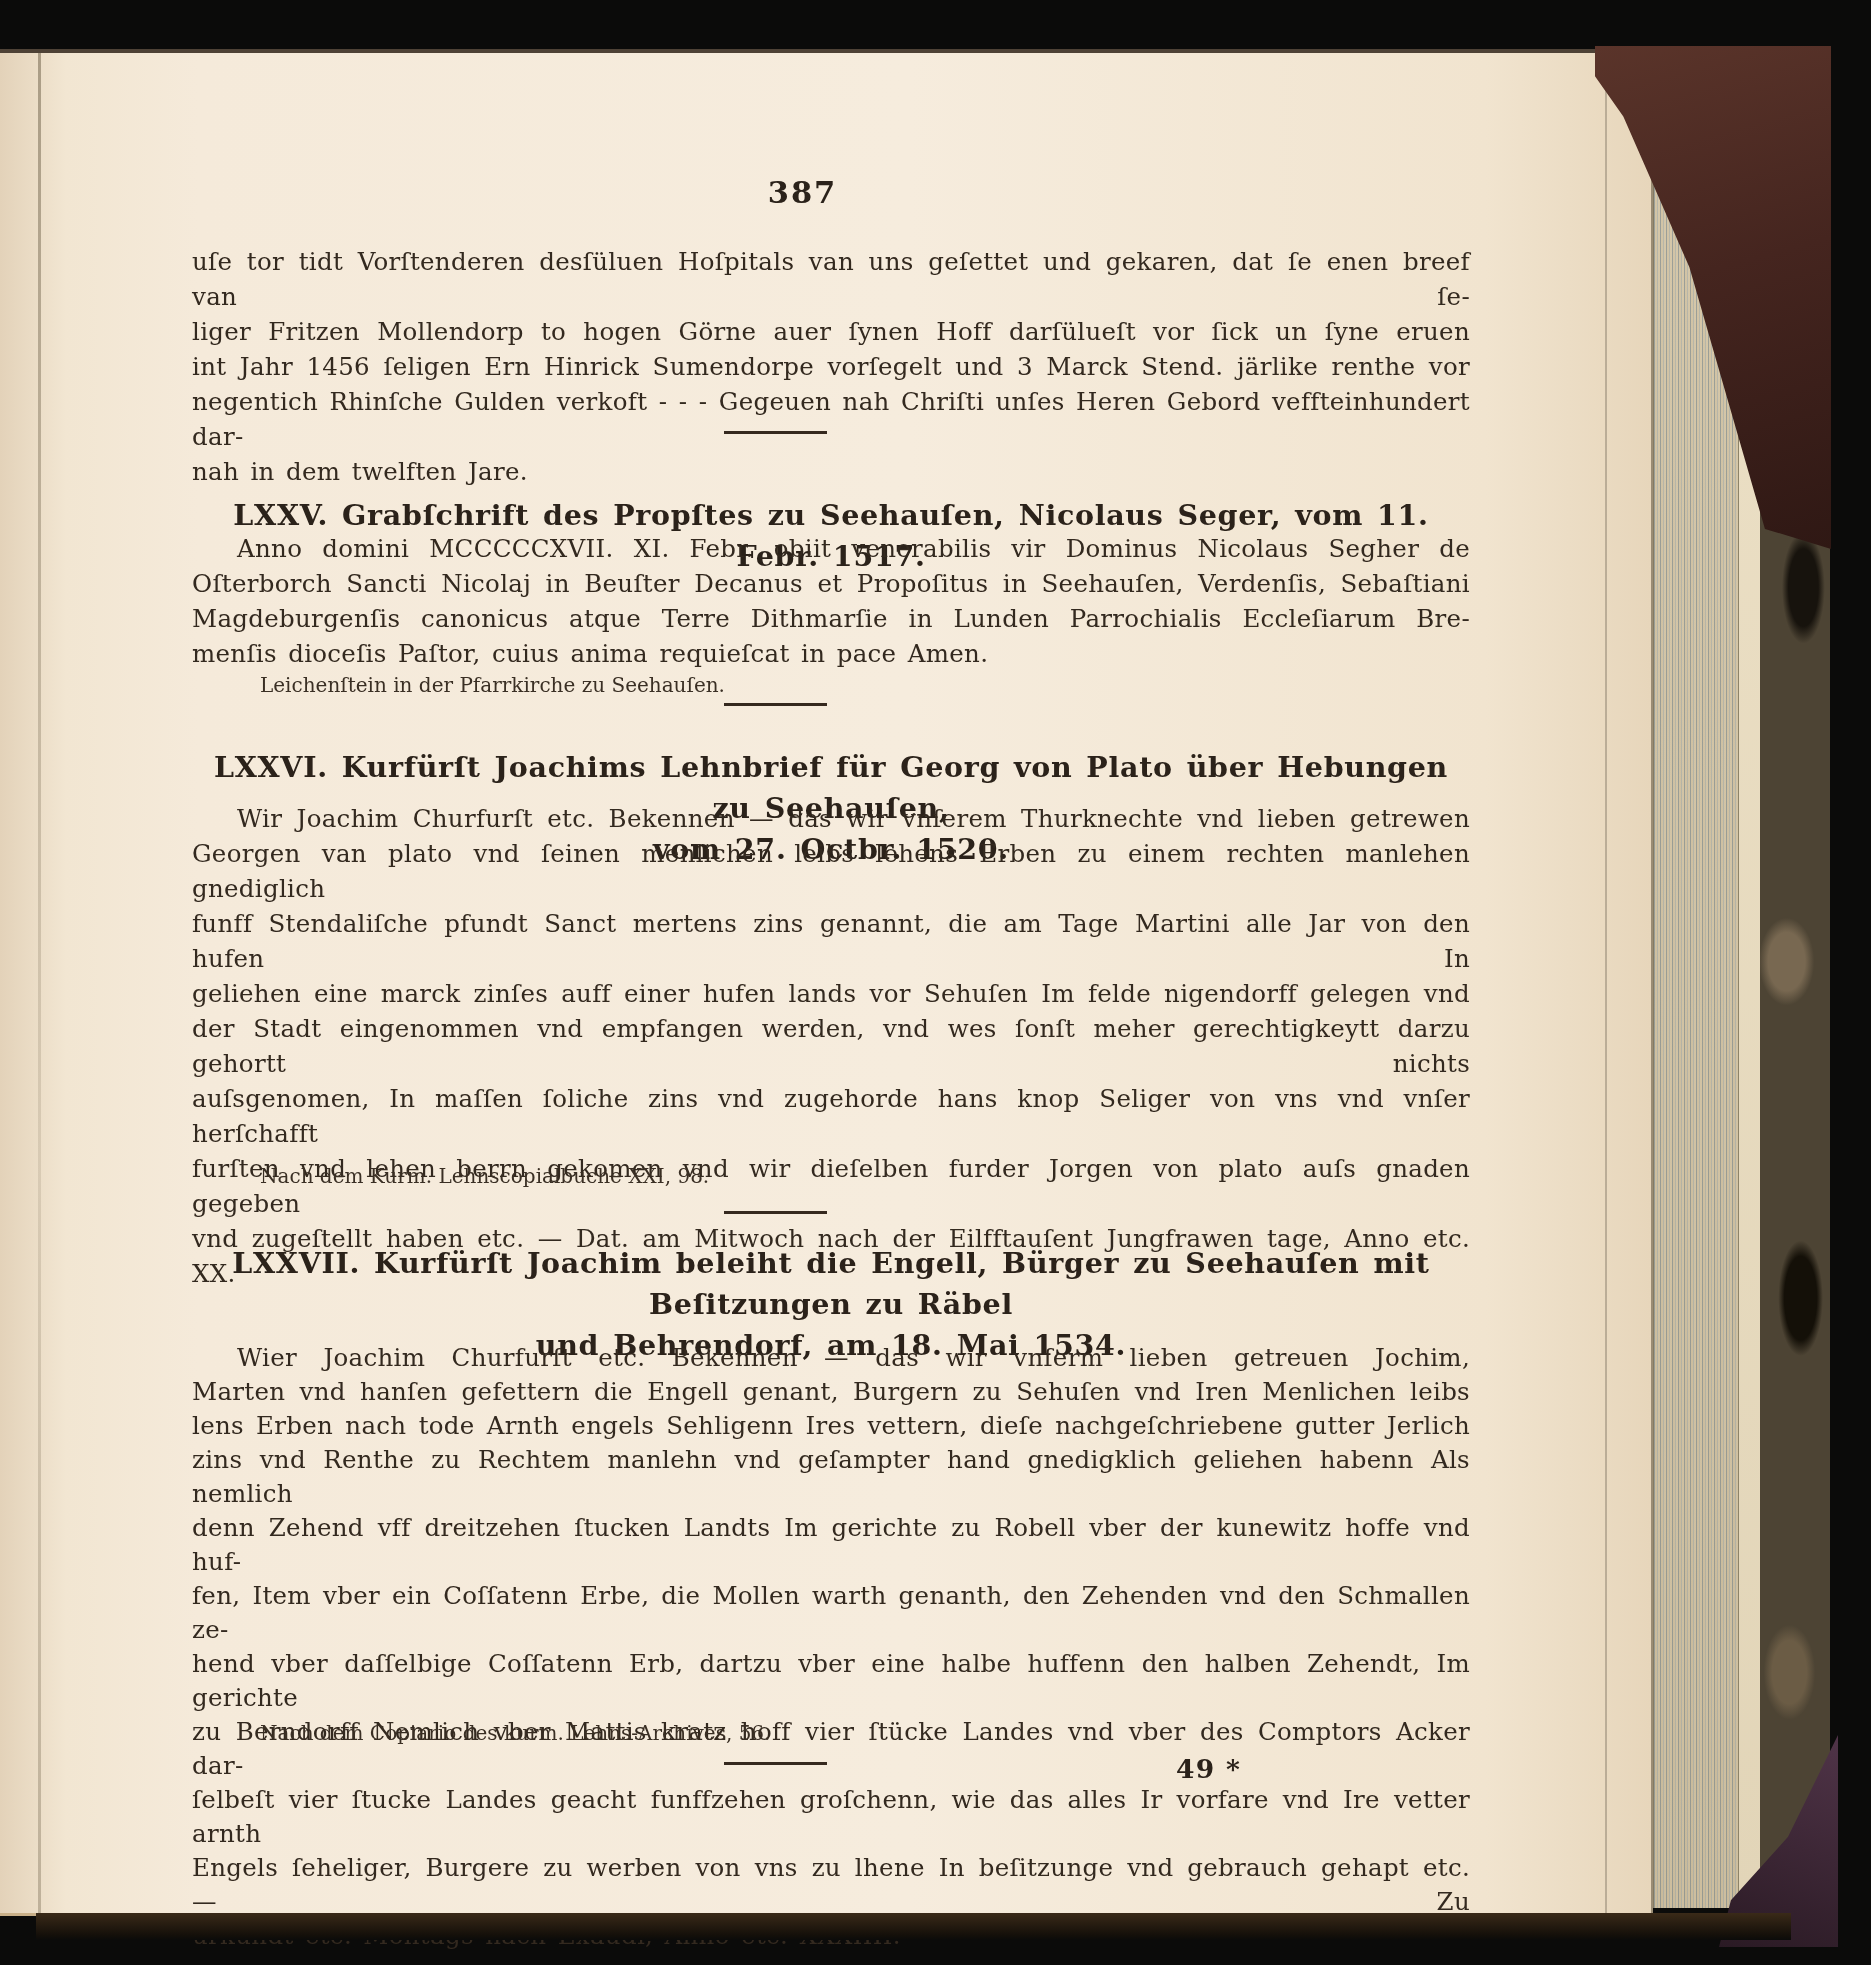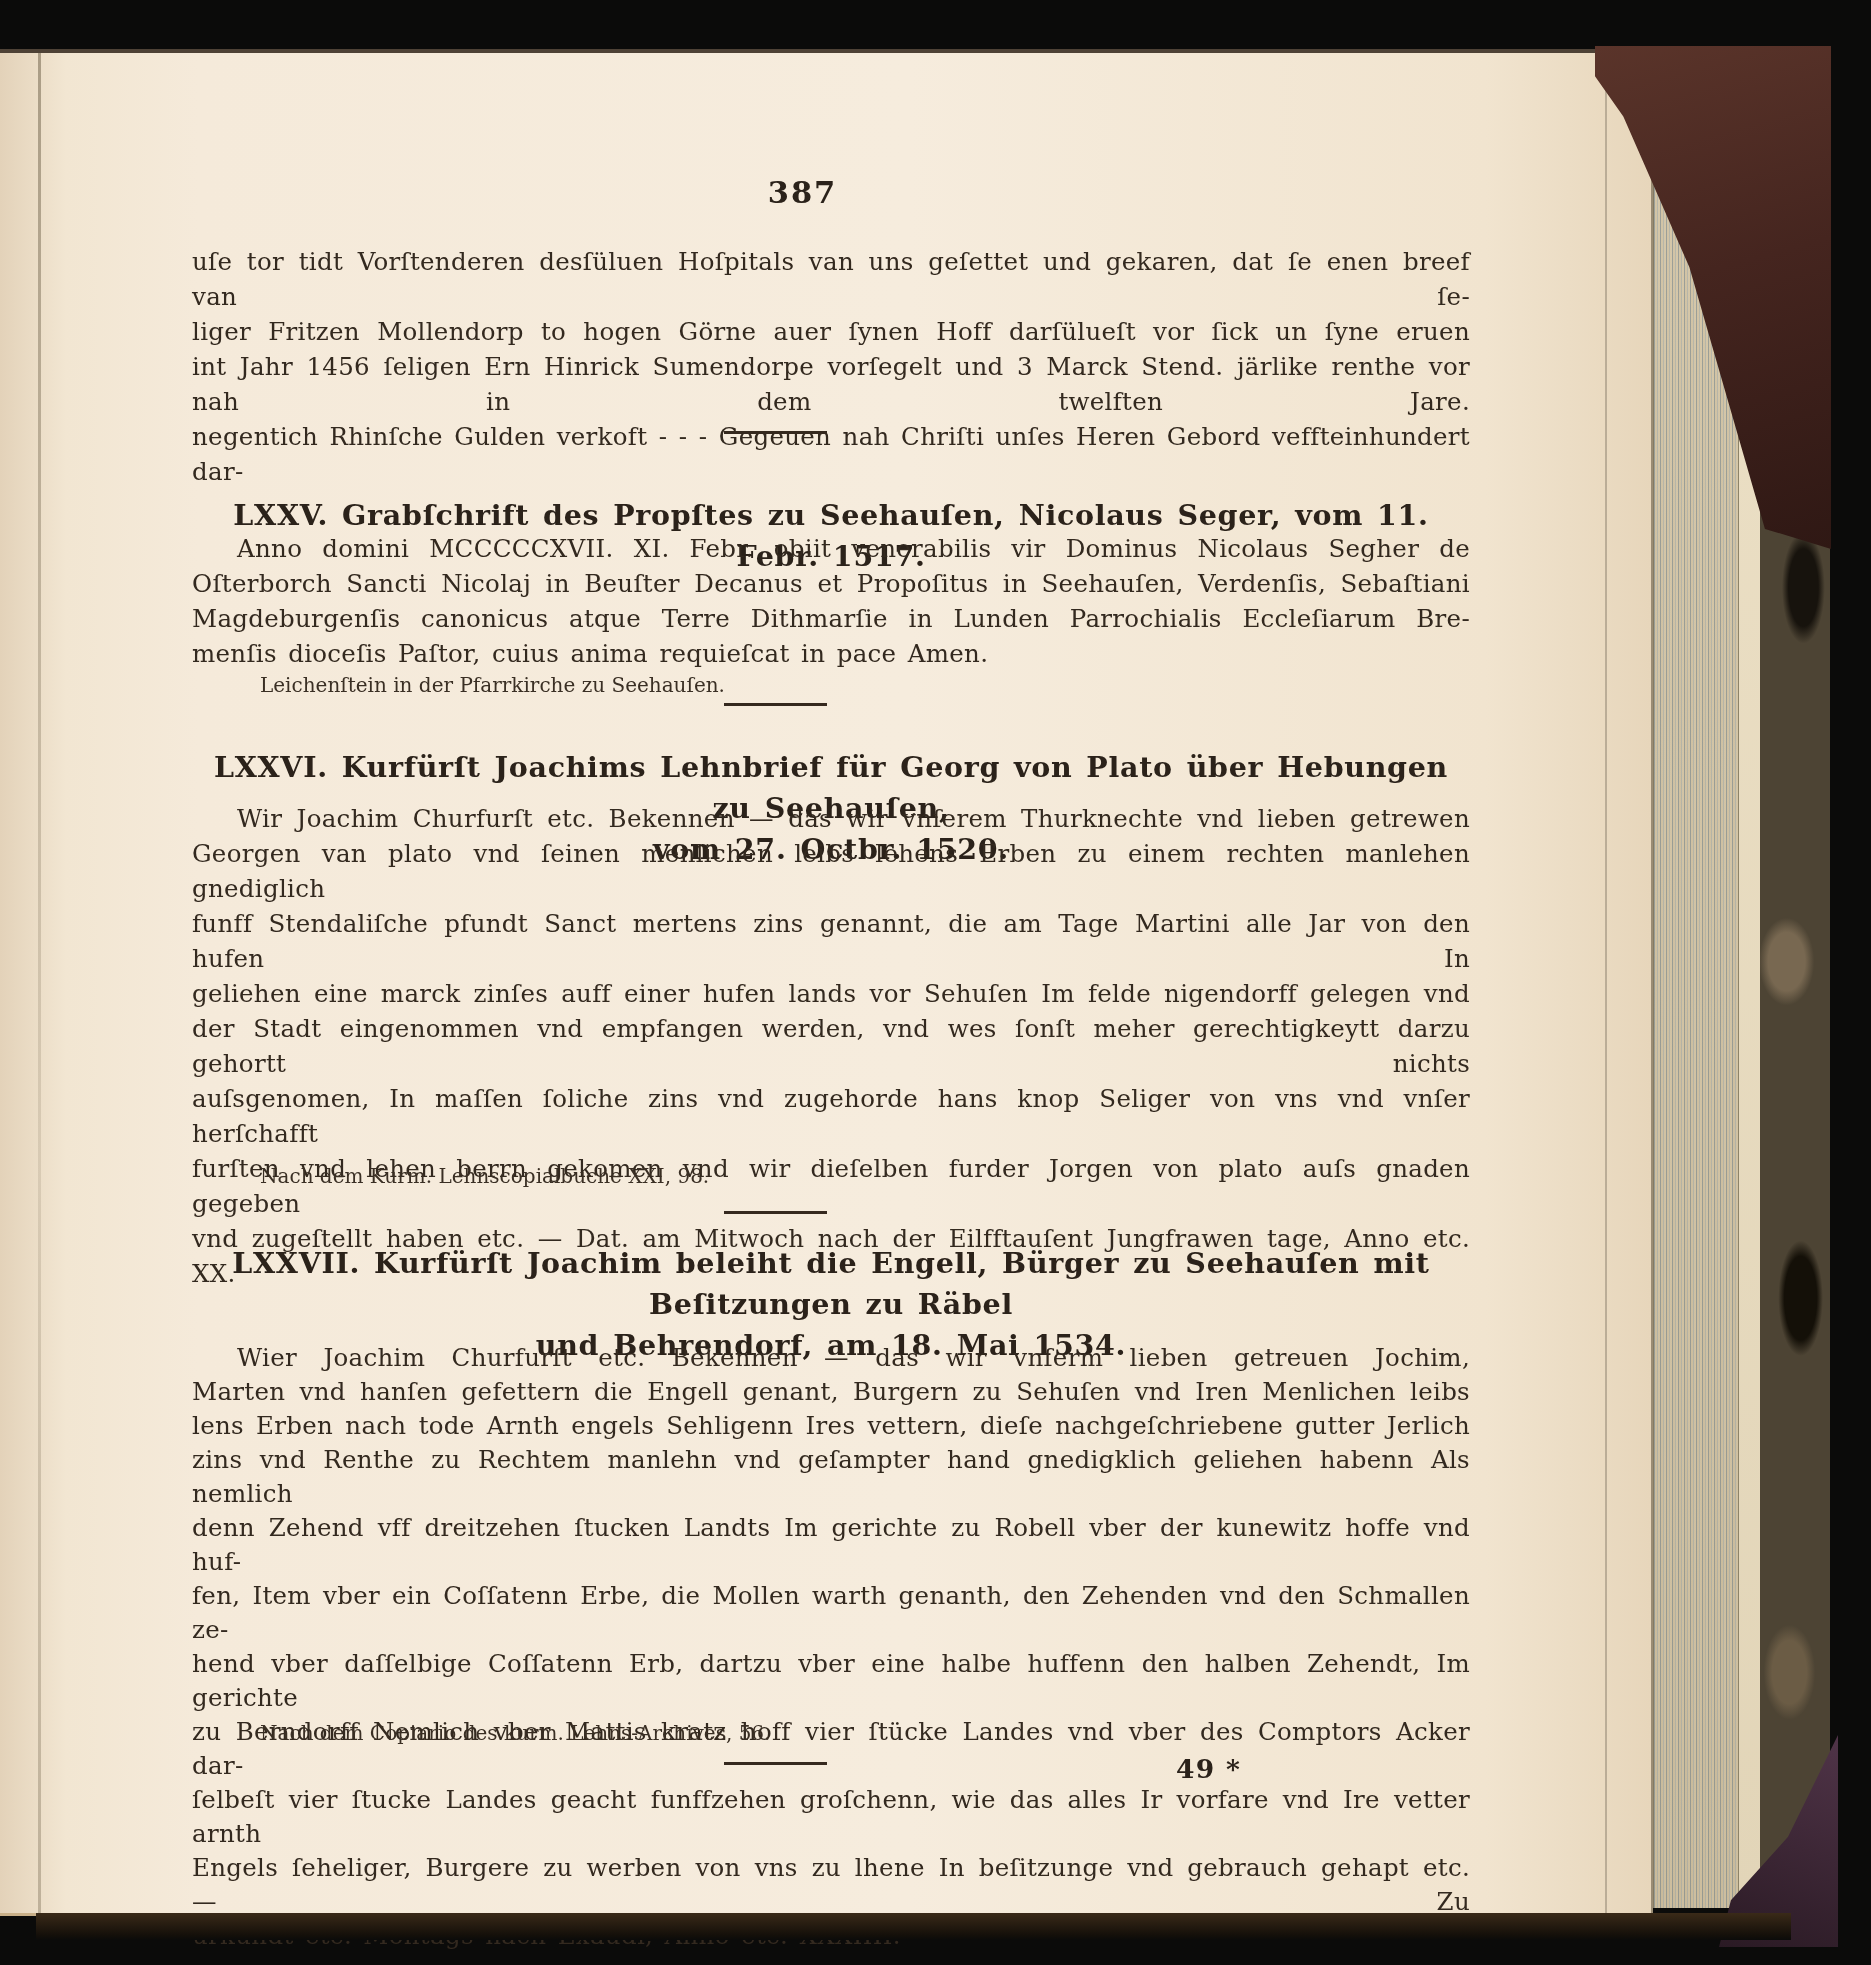--- a/index.html
+++ b/index.html
@@ -73,22 +73,22 @@
   <div class="page">
     <div class="gutter-line"></div>
     <div class="page-edge-line"></div>
 
     <div class="pageno" style="top:121px">387</div>
 
     <div class="block body-block no-indent" style="top:191px">
         <div class="line" style="padding-left:0">uſe tor tidt Vorſtenderen desſüluen Hoſpitals van uns geſettet und gekaren, dat ſe enen breef van ſe-</div>
         <div class="line" style="padding-left:0">liger Fritzen Mollendorp to hogen Görne auer ſynen Hoff darſülueſt vor ſick un ſyne eruen</div>
         <div class="line" style="padding-left:0">int Jahr 1456 ſeligen Ern Hinrick Sumendorpe vorſegelt und 3 Marck Stend. järlike renthe vor</div>
+        <div class="line" style="padding-left:0">negentich Rhinſche Gulden verkoft - - - Gegeuen nah Chriſti unſes Heren Gebord veffteinhundert dar-</div>
         <div class="line" style="padding-left:0">nah in dem twelften Jare.</div>
-        <div class="line" style="padding-left:0">negentich Rhinſche Gulden verkoft - - - Gegeuen nah Chriſti unſes Heren Gebord veffteinhundert dar-</div>
       </div>
 
     <div class="divider" style="top:378px"></div>
 
     <div class="block heading" style="top:442px">
         <div class="line">LXXV.  Grabſchrift des Propſtes zu Seehauſen, Nicolaus Seger, vom 11. Febr. 1517.</div>
       </div>
     <div class="block body-block" style="top:478px">
         <div class="line">Anno domini MCCCCCXVII. XI. Febr. obiit venerabilis vir Dominus Nicolaus Segher de</div>
         <div class="line">Oſterborch Sancti Nicolaj in Beuſter Decanus et Propoſitus in Seehauſen, Verdenſis, Sebaſtiani</div>

